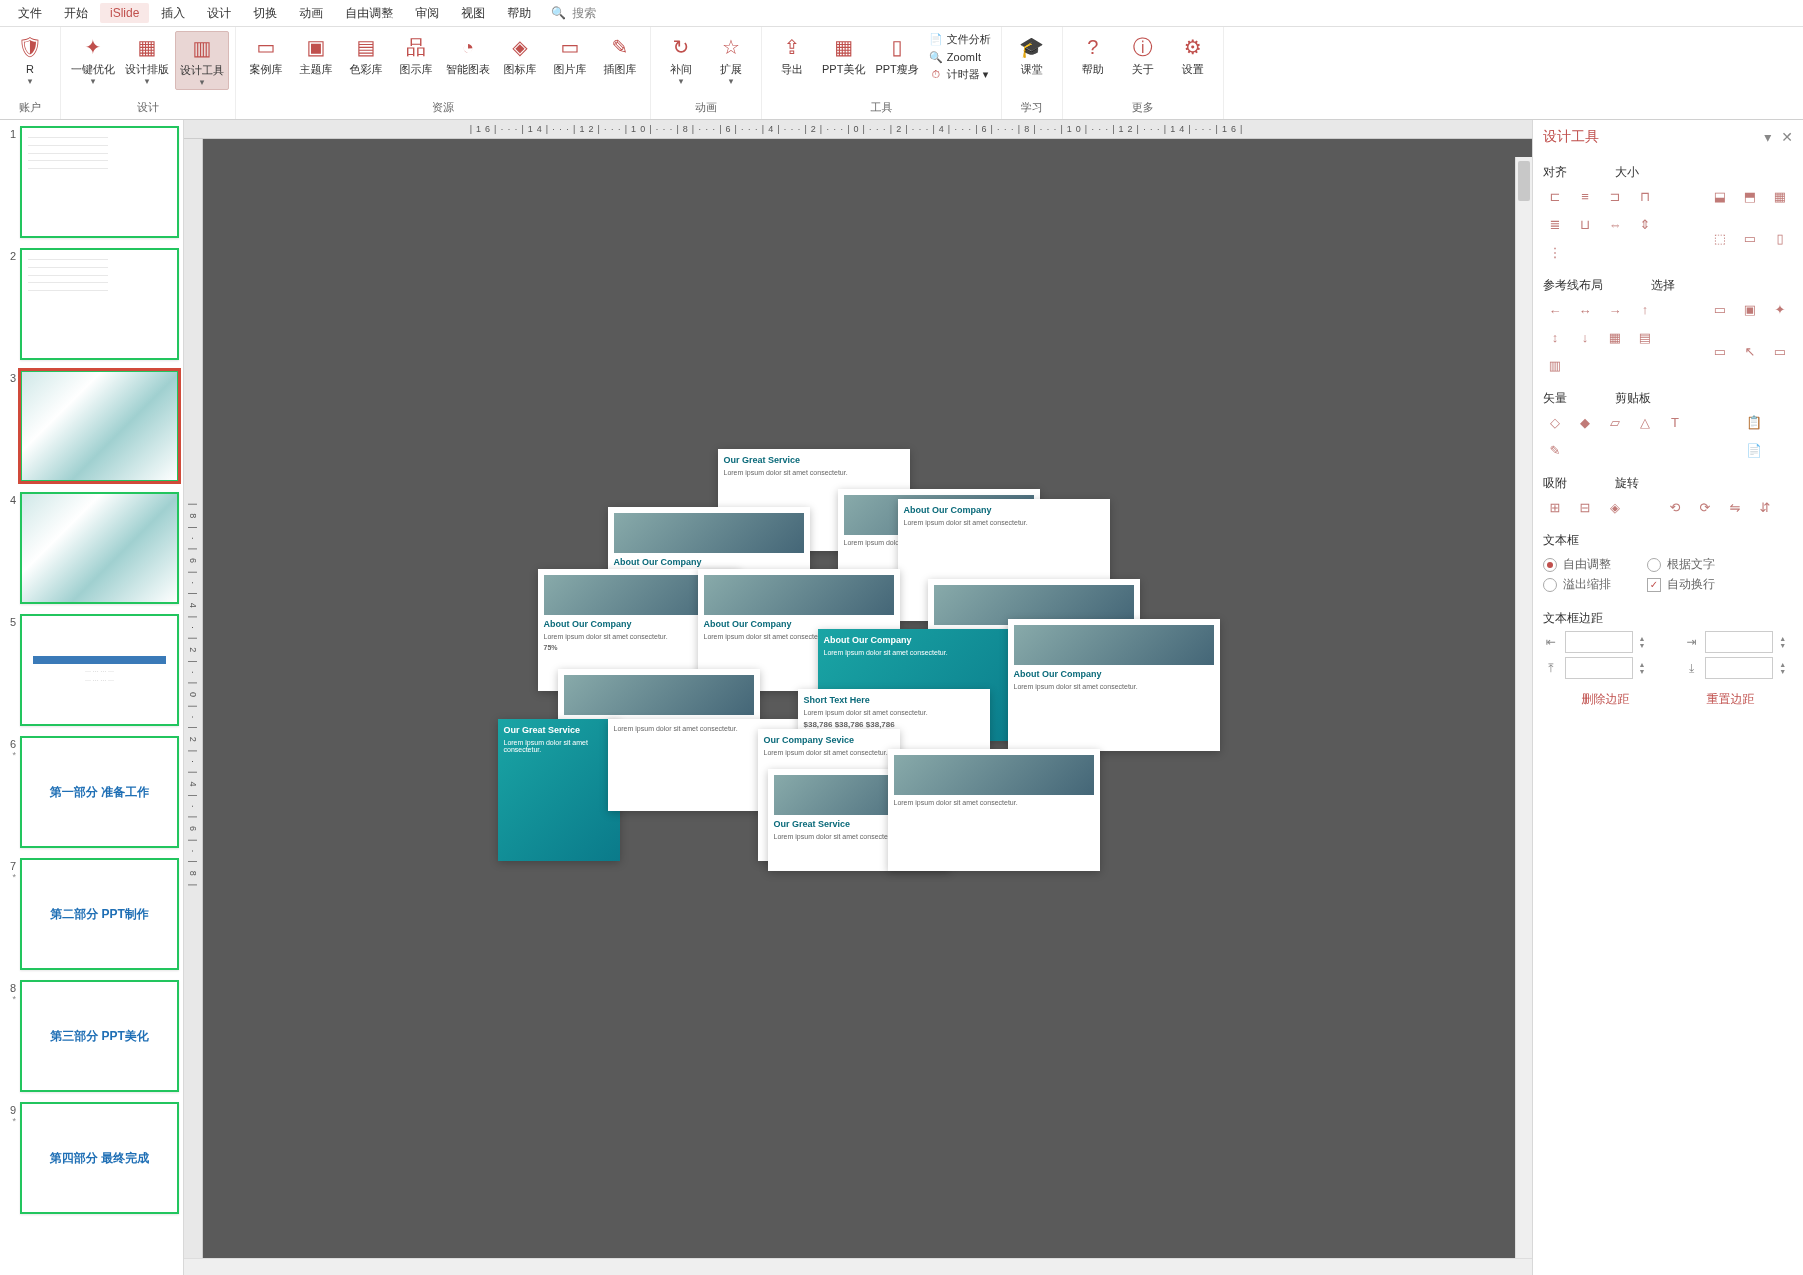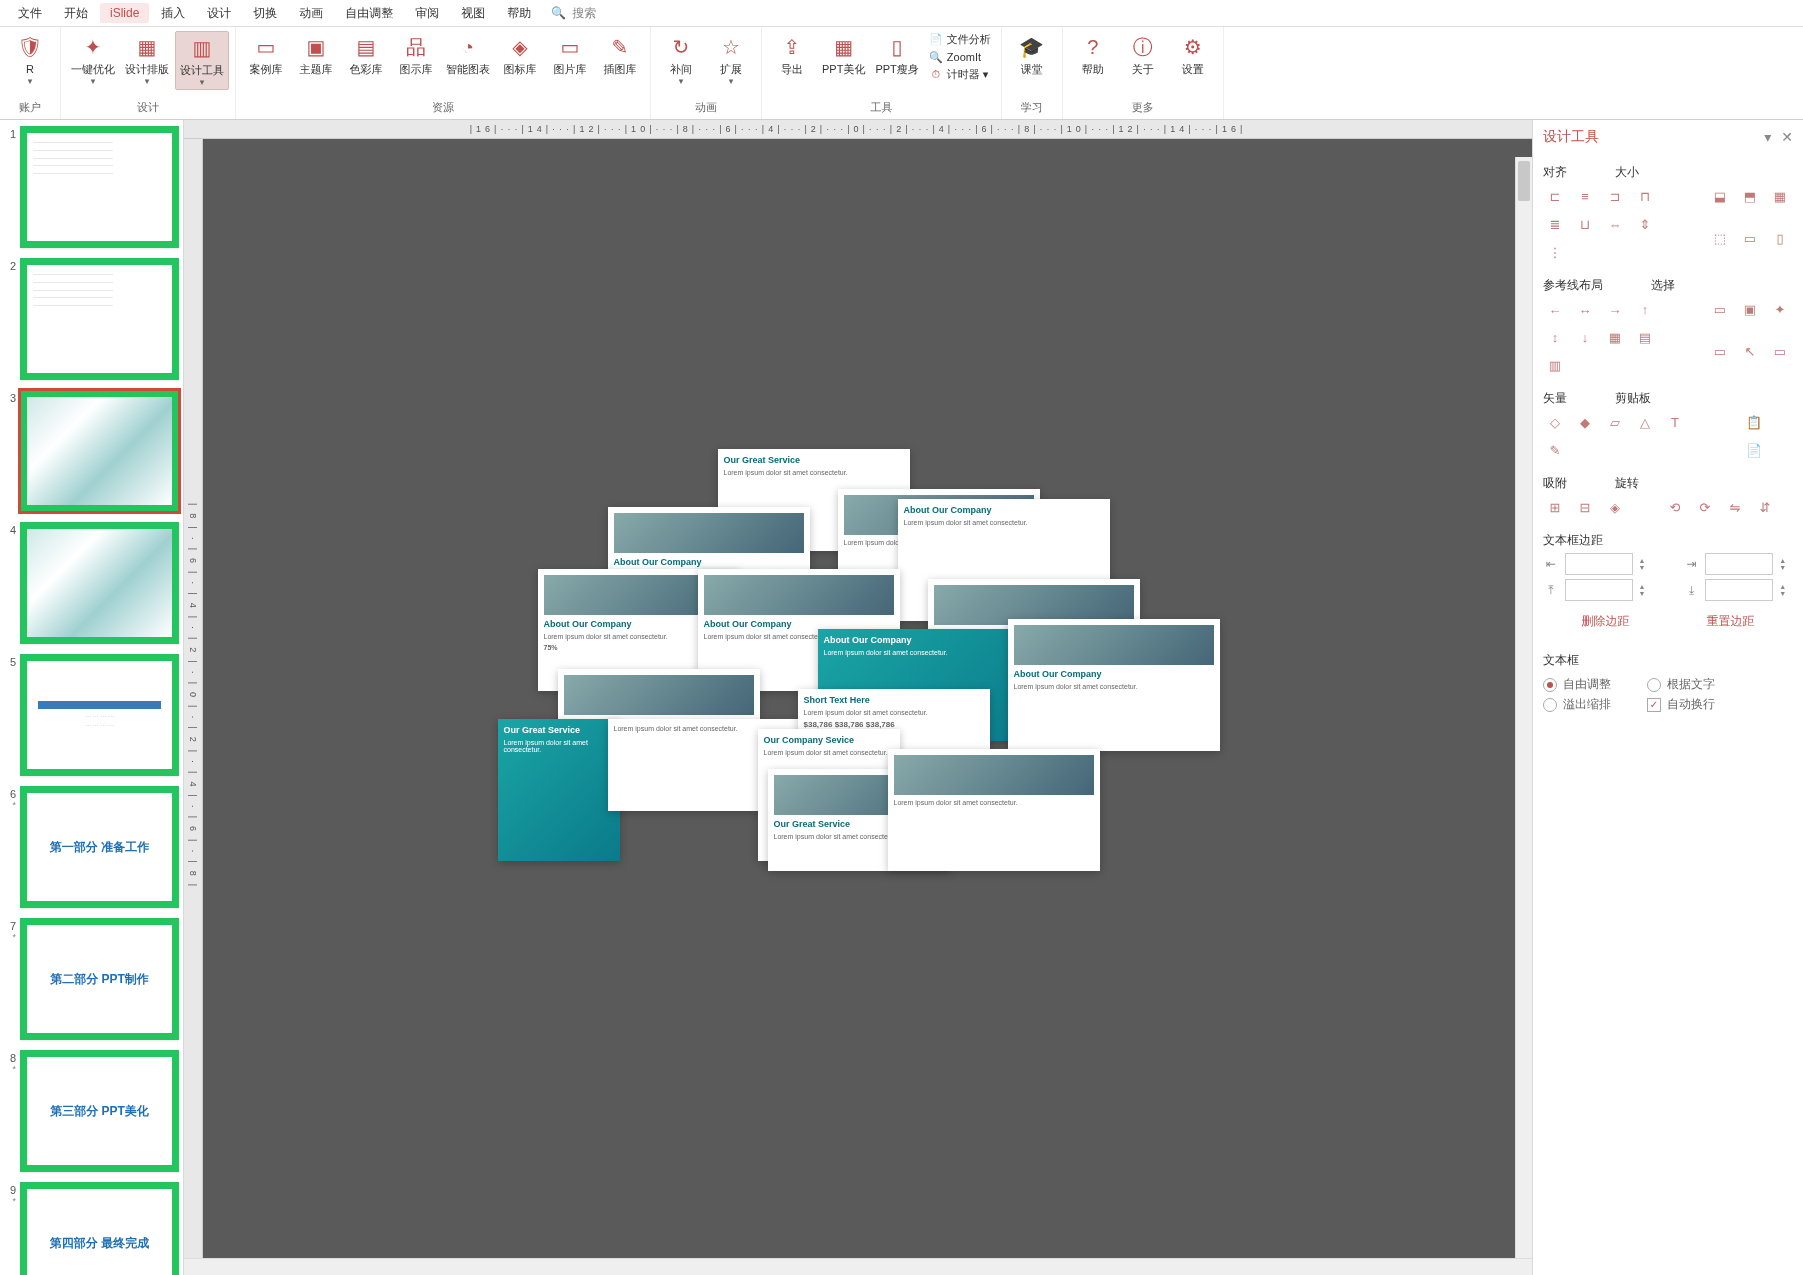--- a/index.html
+++ b/index.html
@@ -23,21 +23,21 @@
 .rmini{display:flex;flex-direction:column;gap:1px}
 .rmini .mini{display:flex;align-items:center;gap:4px;padding:1px 4px;cursor:pointer;font-size:11px}
 .rmini .mico{width:14px;height:14px;display:inline-flex;align-items:center;justify-content:center;color:#c0504d}
 
 .main{flex:1;display:flex;min-height:0}
 
 .thumbs{width:175px;background:#fff;border-right:1px solid #d8d8d8;overflow-y:auto;padding:6px 4px}
 .tslot{display:flex;align-items:flex-start;gap:4px;margin-bottom:10px}
 .tnum{width:12px;font-size:11px;color:#555;text-align:right;padding-top:2px}
 .tnum .star{font-size:9px;color:#888}
-.tprev{flex:1;height:100px;background:#fff;border:7px solid #22c55e;box-shadow:0 1px 2px rgba(0,0,0,.1);position:relative;overflow:hidden;display:flex;align-items:center;justify-content:center;font-size:8px;color:#999;text-align:center;padding:4px}
+.tprev{flex:1;height:100px;background:#fff;border:2px solid #22c55e;box-shadow:0 1px 2px rgba(0,0,0,.1);position:relative;overflow:hidden;display:flex;align-items:center;justify-content:center;font-size:8px;color:#999;text-align:center;padding:4px}
 .tprev.sel{outline:3px solid #d04a3a;outline-offset:-1px}
 .tprev .fake-txt{position:absolute;left:6px;top:6px;right:6px;font-size:6px;line-height:1.3;color:#666;text-align:left}
 .tprev .big-lab{font-size:12px;font-weight:bold;color:#1f6fb5}
 
 .editor{flex:1;position:relative;background:#e8e8e8;display:flex;flex-direction:column}
 .hrule{height:18px;background:#e8e8e8;border-bottom:1px solid #ccc;font-size:9px;color:#555;display:flex;align-items:center;justify-content:center;letter-spacing:4px}
 .ebody{flex:1;display:flex;position:relative}
 .vrule{width:18px;background:#e8e8e8;border-right:1px solid #ccc;display:flex;flex-direction:column;align-items:center;justify-content:center;font-size:9px;color:#555;writing-mode:vertical-rl;letter-spacing:8px}
 .canvas{flex:1;position:relative;overflow:hidden;background:#6d28d9}
 .canvas-inner{position:absolute;inset:0;background:#5a5a5a}
@@ -481,20 +481,48 @@
               <div class="ib">⟲</div>
               <div class="ib">⟳</div>
               <div class="ib">⇋</div>
               <div class="ib">⇵</div>
             </div>
         </div>
       </div>
 
       <div class="sect">
         <div class="shead">
+            <span>文本框</span>
+          </div>
+        <div class="two-col">
+          <div>
+            <div class="radio">
+                <span class="r sel"></span>
+                <span>自由调整</span>
+              </div>
+            <div class="radio">
+                <span class="r"></span>
+                <span>溢出缩排</span>
+              </div>
+          </div>
+          <div>
+            <div class="radio">
+                <span class="r"></span>
+                <span>根据文字</span>
+              </div>
+            <div class="chk">
+                <span class="c">✓</span>
+                <span>自动换行</span>
+              </div>
+          </div>
+        </div>
+      </div>
+
+      <div class="sect">
+        <div class="shead">
             <span>文本框边距</span>
           </div>
         <div class="formrow">
             <span class="fico">⇤</span>
             <input class="num" style="">
             <span class="spin">
               <span>▲</span>
               <span>▼</span>
             </span>
           <span style="width:20px"></span>
@@ -518,43 +546,15 @@
             <span class="spin">
               <span>▲</span>
               <span>▼</span>
             </span>
           </div>
         <div class="linkbtns">
           <span>删除边距</span>
           <span>重置边距</span>
         </div>
       </div>
-
-      <div class="sect">
-        <div class="shead">
-            <span>文本框</span>
-          </div>
-        <div class="two-col">
-          <div>
-            <div class="radio">
-                <span class="r sel"></span>
-                <span>自由调整</span>
-              </div>
-            <div class="radio">
-                <span class="r"></span>
-                <span>溢出缩排</span>
-              </div>
-          </div>
-          <div>
-            <div class="radio">
-                <span class="r"></span>
-                <span>根据文字</span>
-              </div>
-            <div class="chk">
-                <span class="c">✓</span>
-                <span>自动换行</span>
-              </div>
-          </div>
-        </div>
-      </div>
     </div>
   </div>
 </div>
 
 </body></html>

